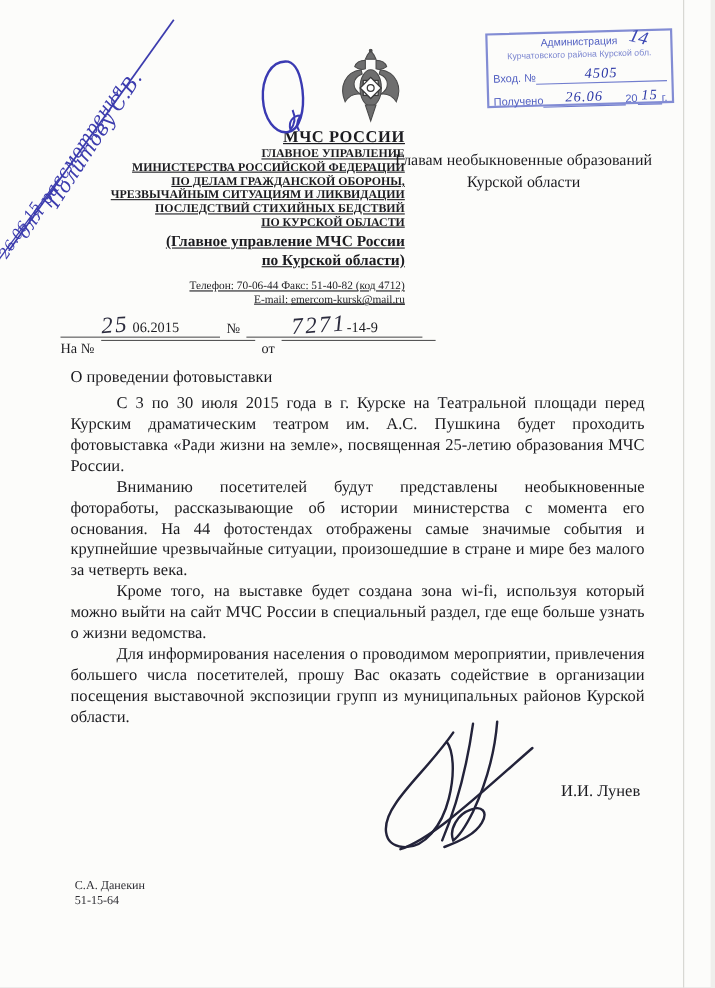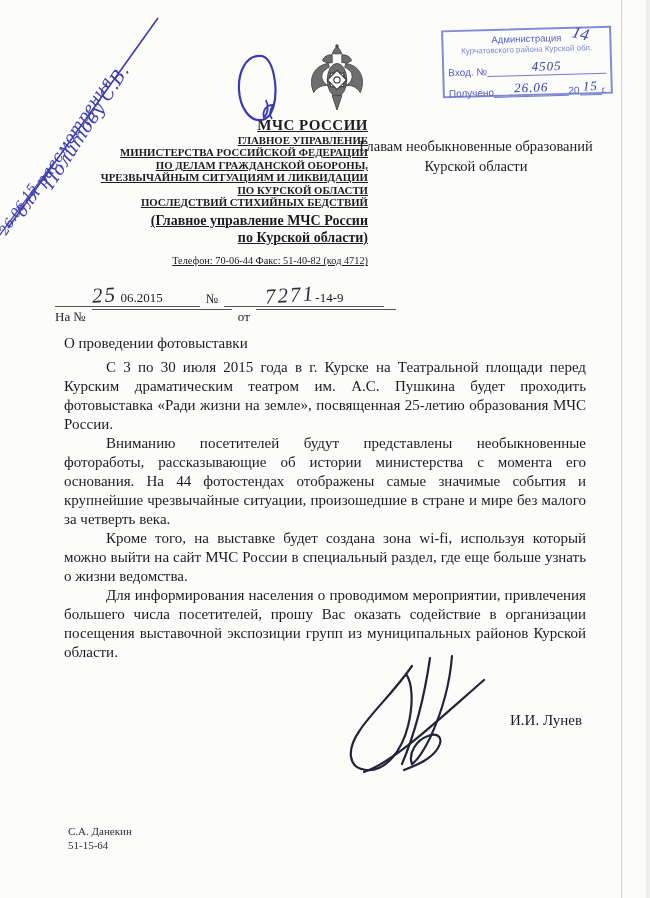--- a/index.html
+++ b/index.html
@@ -64,21 +64,21 @@
   .body-text { position:absolute; left:64px; top:358px; width:522px;
                font-size:15px; line-height:19px; text-align:justify; }
   .body-text p { text-indent:42px; margin:0; }
 
   
   .sign-post { position:absolute; left:64px; top:700px; font-size:15px; line-height:21px; }
   .sign-name { position:absolute; left:510px; top:712px; font-size:15px; }
   .big-signature { position:absolute; left:332px; top:650px; }
 
   
-  .footer { position:absolute; left:68px; top:825px; font-size:11px; line-height:13.5px; color:#2e2e34;font-family:Liberation Serif, serif; }
+  .footer { position:absolute; left:68px; top:799px; font-size:11px; line-height:13.5px; color:#2e2e34;font-family:Liberation Serif, serif; }
 </style>
 </head>
 <body>
 
 <div class="page">
   <div class="scan-line"></div>
   <div class="scan-line2"></div>
 
   <svg class="resolution" width="180" height="240" viewBox="0 0 180 240">
     <g fill="#3c3cae" font-style="italic" font-family="DejaVu Serif, serif">
@@ -128,29 +128,30 @@
           <circle cx="32" cy="37" r="3.2"></circle>
         </g>
       </svg>
     </div>
     <div class="org-short">МЧС РОССИИ</div>
     <div class="org-lines">
       <div>ГЛАВНОЕ УПРАВЛЕНИЕ</div>
       <div>МИНИСТЕРСТВА РОССИЙСКОЙ ФЕДЕРАЦИИ</div>
       <div>ПО ДЕЛАМ ГРАЖДАНСКОЙ ОБОРОНЫ,</div>
       <div>ЧРЕЗВЫЧАЙНЫМ СИТУАЦИЯМ И ЛИКВИДАЦИИ</div>
+      <div>ПОСЛЕДСТВИЙ СТИХИЙНЫХ БЕДСТВИЙ</div>
       <div>ПО КУРСКОЙ ОБЛАСТИ</div>
-      <div>ПОСЛЕДСТВИЙ СТИХИЙНЫХ БЕДСТВИЙ</div>
     </div>
     <div class="org-alt">
       <div>(Главное управление МЧС России</div>
       <div>по Курской области)</div>
     </div>
     <div class="addr">
       <div>Телефон: 70-06-44  Факс: 51-40-82 (код 4712)</div>
+      <div><span>E-mail: </span><span class="email">emercom-kursk@mail.ru</span></div>
     </div>
   </div>
 
   <svg class="oval-mark" width="52" height="78" viewBox="0 0 52 78">
     <path d="M30,6 C14,4 6,22 7,40 C8,58 18,72 30,70 C41,68 45,50 43,32 C41,16 37,8 30,6 Z" fill="none" stroke="#3a3ab2" stroke-width="2.2"></path>
     <path d="M34,50 c3,7 2,13 -2,18 c-2,-7 2,-13 9,-13 c-3,5 -4,10 -1,14" fill="none" stroke="#3a3ab2" stroke-width="1.8"></path>
   </svg>
 
   <div class="addressee">
     <div>Главам необыкновенные образований</div>

